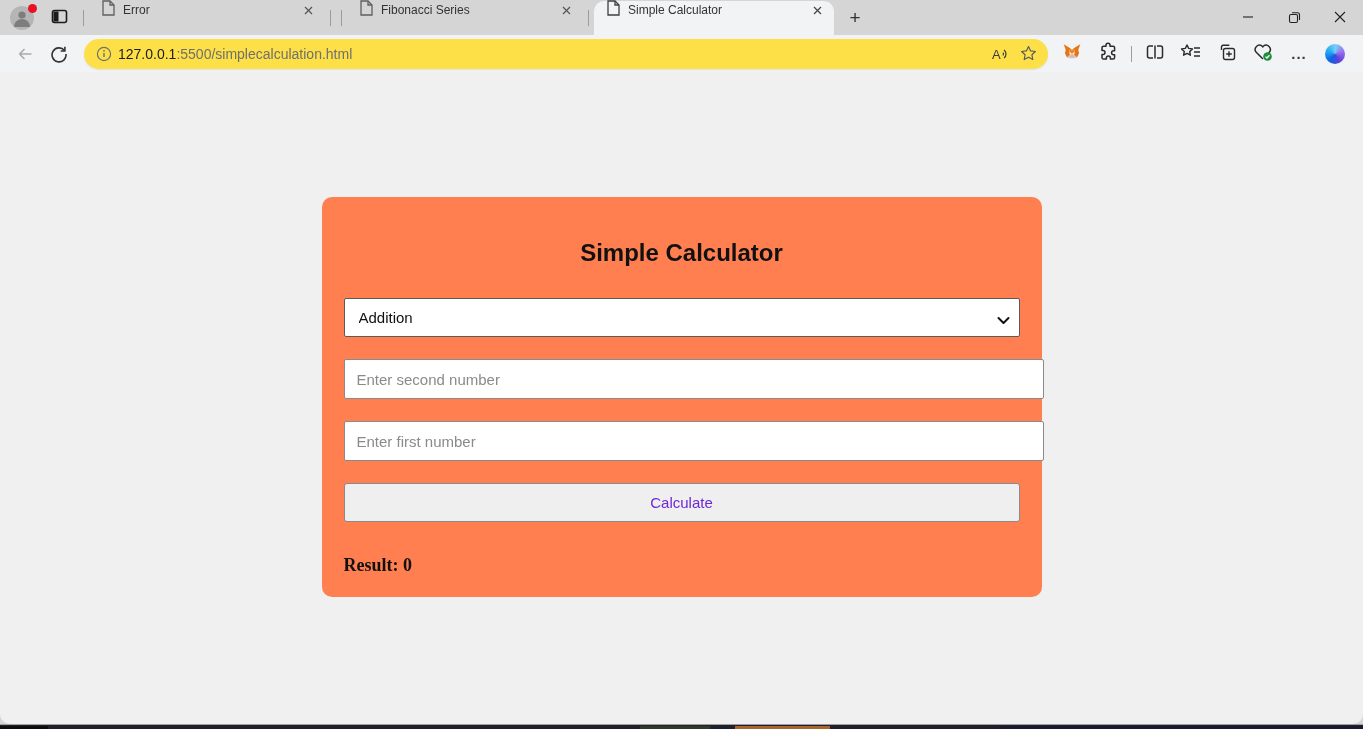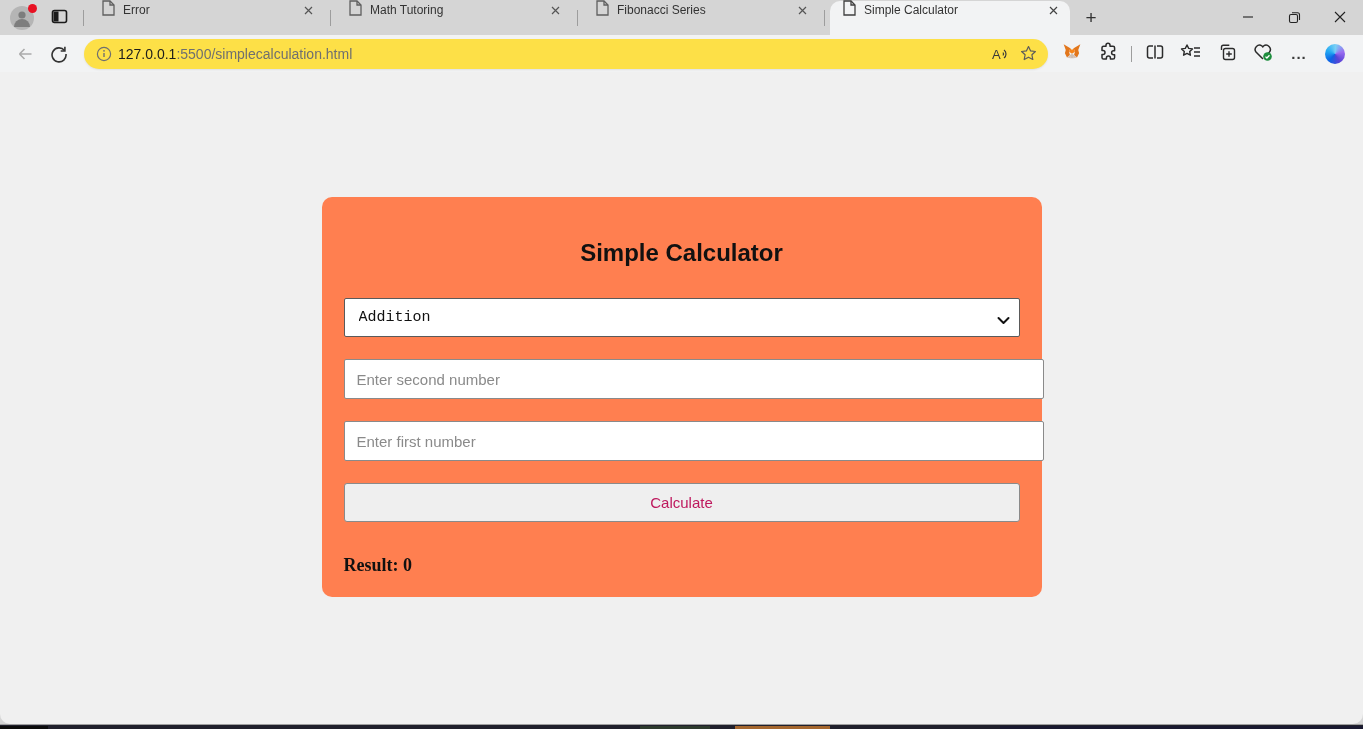--- a/index.html
+++ b/index.html
@@ -39,25 +39,25 @@
   .pill-right .icon-btn { width:28px; height:28px; border-radius:5px; }
   .tb-icon { width:32px; height:30px; border-radius:5px; margin:0 2px; }
   .more-dots { font-size:15px; letter-spacing:1px; color:#3a3a3a; font-weight:bold; }
   .copilot-orb { width:20px; height:20px; border-radius:50%; background:conic-gradient(from 220deg,#0b63e6,#23a9f2,#7ad0f5,#9a6cf0,#5b43d6,#0b63e6); }
 
   
   .page { height:652px; background:#f0f0f0; border-radius:0 0 10px 10px; overflow:hidden; flex-shrink:0; }
   .calc-card { width:720px; height:400px; margin:125px auto 0; border-radius:10px; padding:42px 22px 0; }
   .calc-title { font-size:24px; line-height:28px; font-weight:bold; color:#111; text-align:center; margin:0 0 31px; }
   .op-wrap { position:relative; width:676px; height:39px; margin-bottom:22px; }
-  .op-select { width:676px; height:39px; font-family:Liberation Mono, monospace; font-size:15px; color:#111; padding:0 30px 0 14px; border:1px solid #5a5a5a; border-radius:2px; background:#fff; -webkit-appearance:none; appearance:none; }
+  .op-select { width:676px; height:39px; font-family:Liberation Sans, sans-serif; font-size:15px; color:#111; padding:0 30px 0 14px; border:1px solid #5a5a5a; border-radius:2px; background:#fff; -webkit-appearance:none; appearance:none; }
   .op-chevron { position:absolute; right:10px; top:13px; pointer-events:none; }
   .num-input { display:block; width:700px; height:40px; font-family:"Liberation Sans",sans-serif; font-size:15px; color:#111; padding:0 12px; border:1px solid #8a8a8a; border-radius:2px; background:#fff; margin-bottom:22px; }
   .num-input::placeholder { color:#8a8a8a; }
-  .calc-btn { display:block; width:676px; height:39px; font-family:"Liberation Sans",sans-serif; font-size:15px; color:#be185d; background:#efefef; border:1px solid #8a8a8a; border-radius:3px; cursor:pointer; }
+  .calc-btn { display:block; width:676px; height:39px; font-family:"Liberation Sans",sans-serif; font-size:15px; color:#6d28d9; background:#efefef; border:1px solid #8a8a8a; border-radius:3px; cursor:pointer; }
   .result-text { font-size:18px; line-height:28px; font-weight:bold; color:#111; margin-top:29px;font-family:Liberation Serif, serif; }
 
   
   .bottom-strip { height:5px; position:relative; background:#20202c; border-top:1px solid #9f9f9f; flex-shrink:0; }
   .strip-seg { position:absolute; top:1px; bottom:0; }
 </style>
 </head>
 <body>
 
 <div class="browser-window">
@@ -93,34 +93,20 @@
         </span>
         <span class="tab-title">Error</span>
         <button class="tab-close">
           <svg width="9" height="9" viewBox="0 0 9 9">
               <path d="M1 1 L8 8 M8 1 L1 8" stroke="#555" stroke-width="1.2"></path>
             </svg>
         </button>
       </div>
       <div class="vdiv"></div>
 
-      <div class="tab">
-        <span class="favicon">
-          <svg width="14" height="16" viewBox="0 0 14 16">
-              <path d="M2 1 h7 l4 4 v10 h-11 z" fill="none" stroke="#5f5f5f" stroke-width="1.3"></path>
-              <path d="M9 1 v4 h4" fill="none" stroke="#5f5f5f" stroke-width="1.3"></path>
-            </svg>
-        </span>
-        <span class="tab-title">Math Tutoring</span>
-        <button class="tab-close">
-          <svg width="9" height="9" viewBox="0 0 9 9">
-              <path d="M1 1 L8 8 M8 1 L1 8" stroke="#555" stroke-width="1.2"></path>
-            </svg>
-        </button>
-      </div>
       <div class="vdiv"></div>
 
       <div class="tab">
         <span class="favicon">
           <svg width="14" height="16" viewBox="0 0 14 16">
               <path d="M2 1 h7 l4 4 v10 h-11 z" fill="none" stroke="#5f5f5f" stroke-width="1.3"></path>
               <path d="M9 1 v4 h4" fill="none" stroke="#5f5f5f" stroke-width="1.3"></path>
             </svg>
         </span>
         <span class="tab-title">Fibonacci Series</span>

